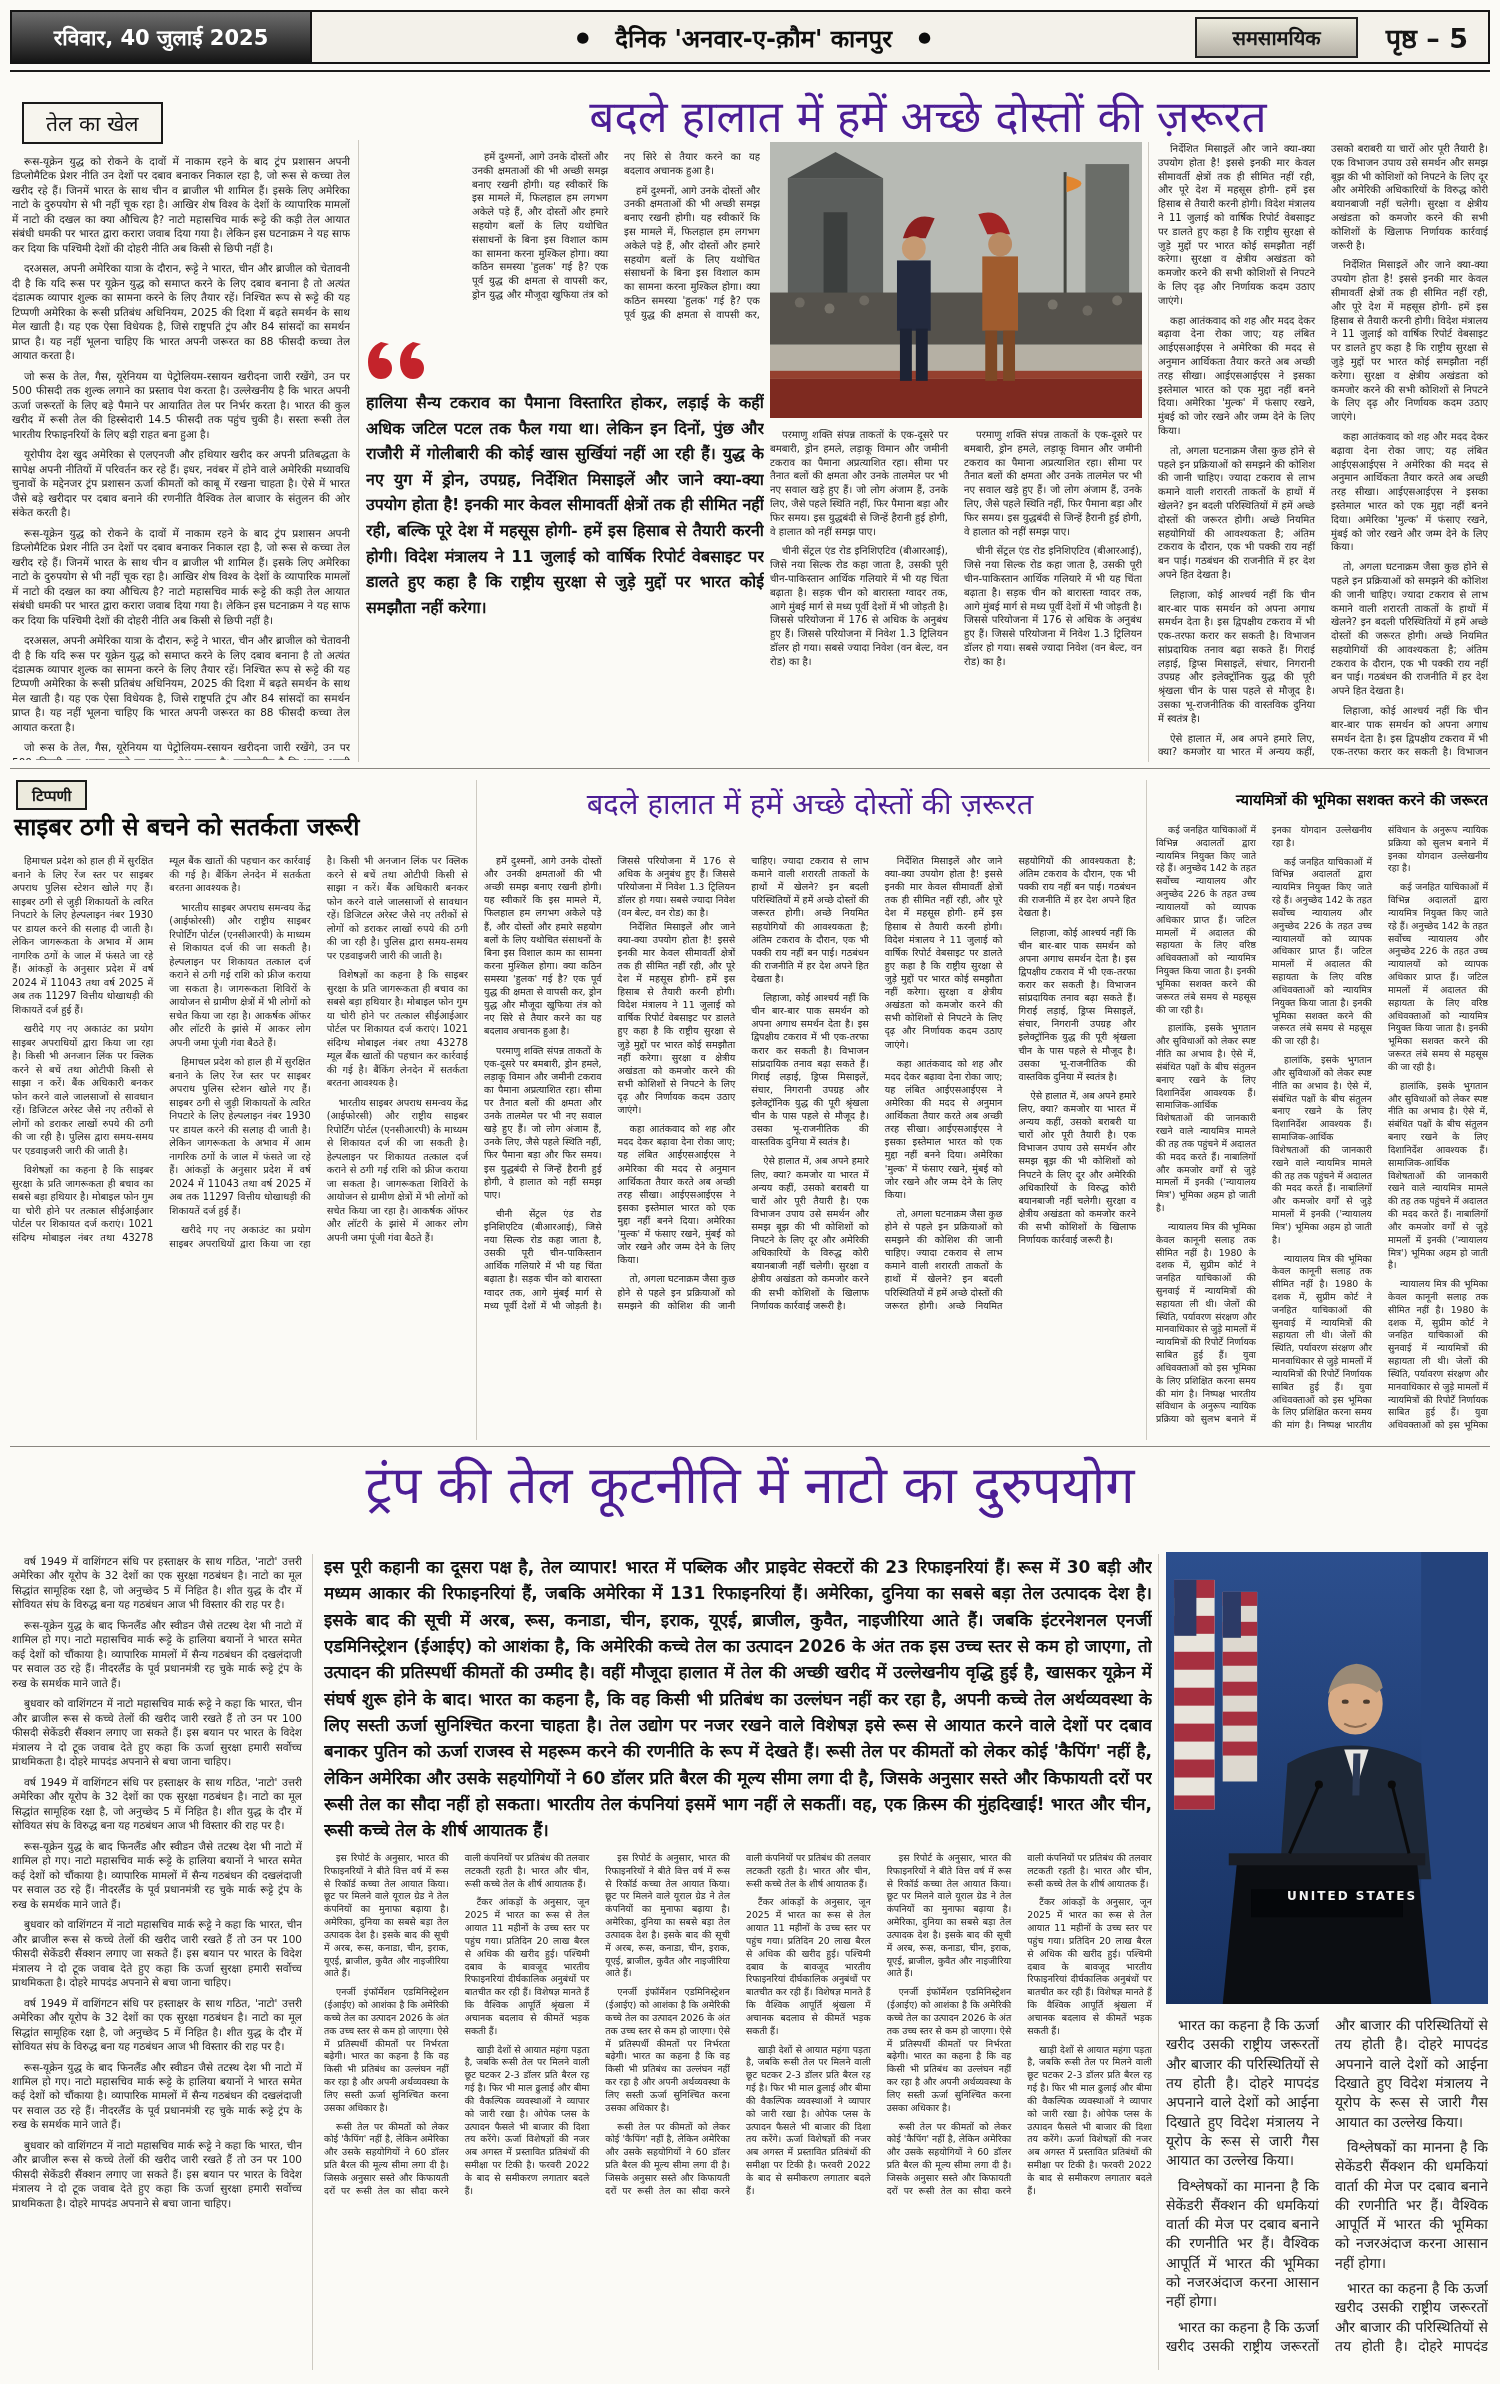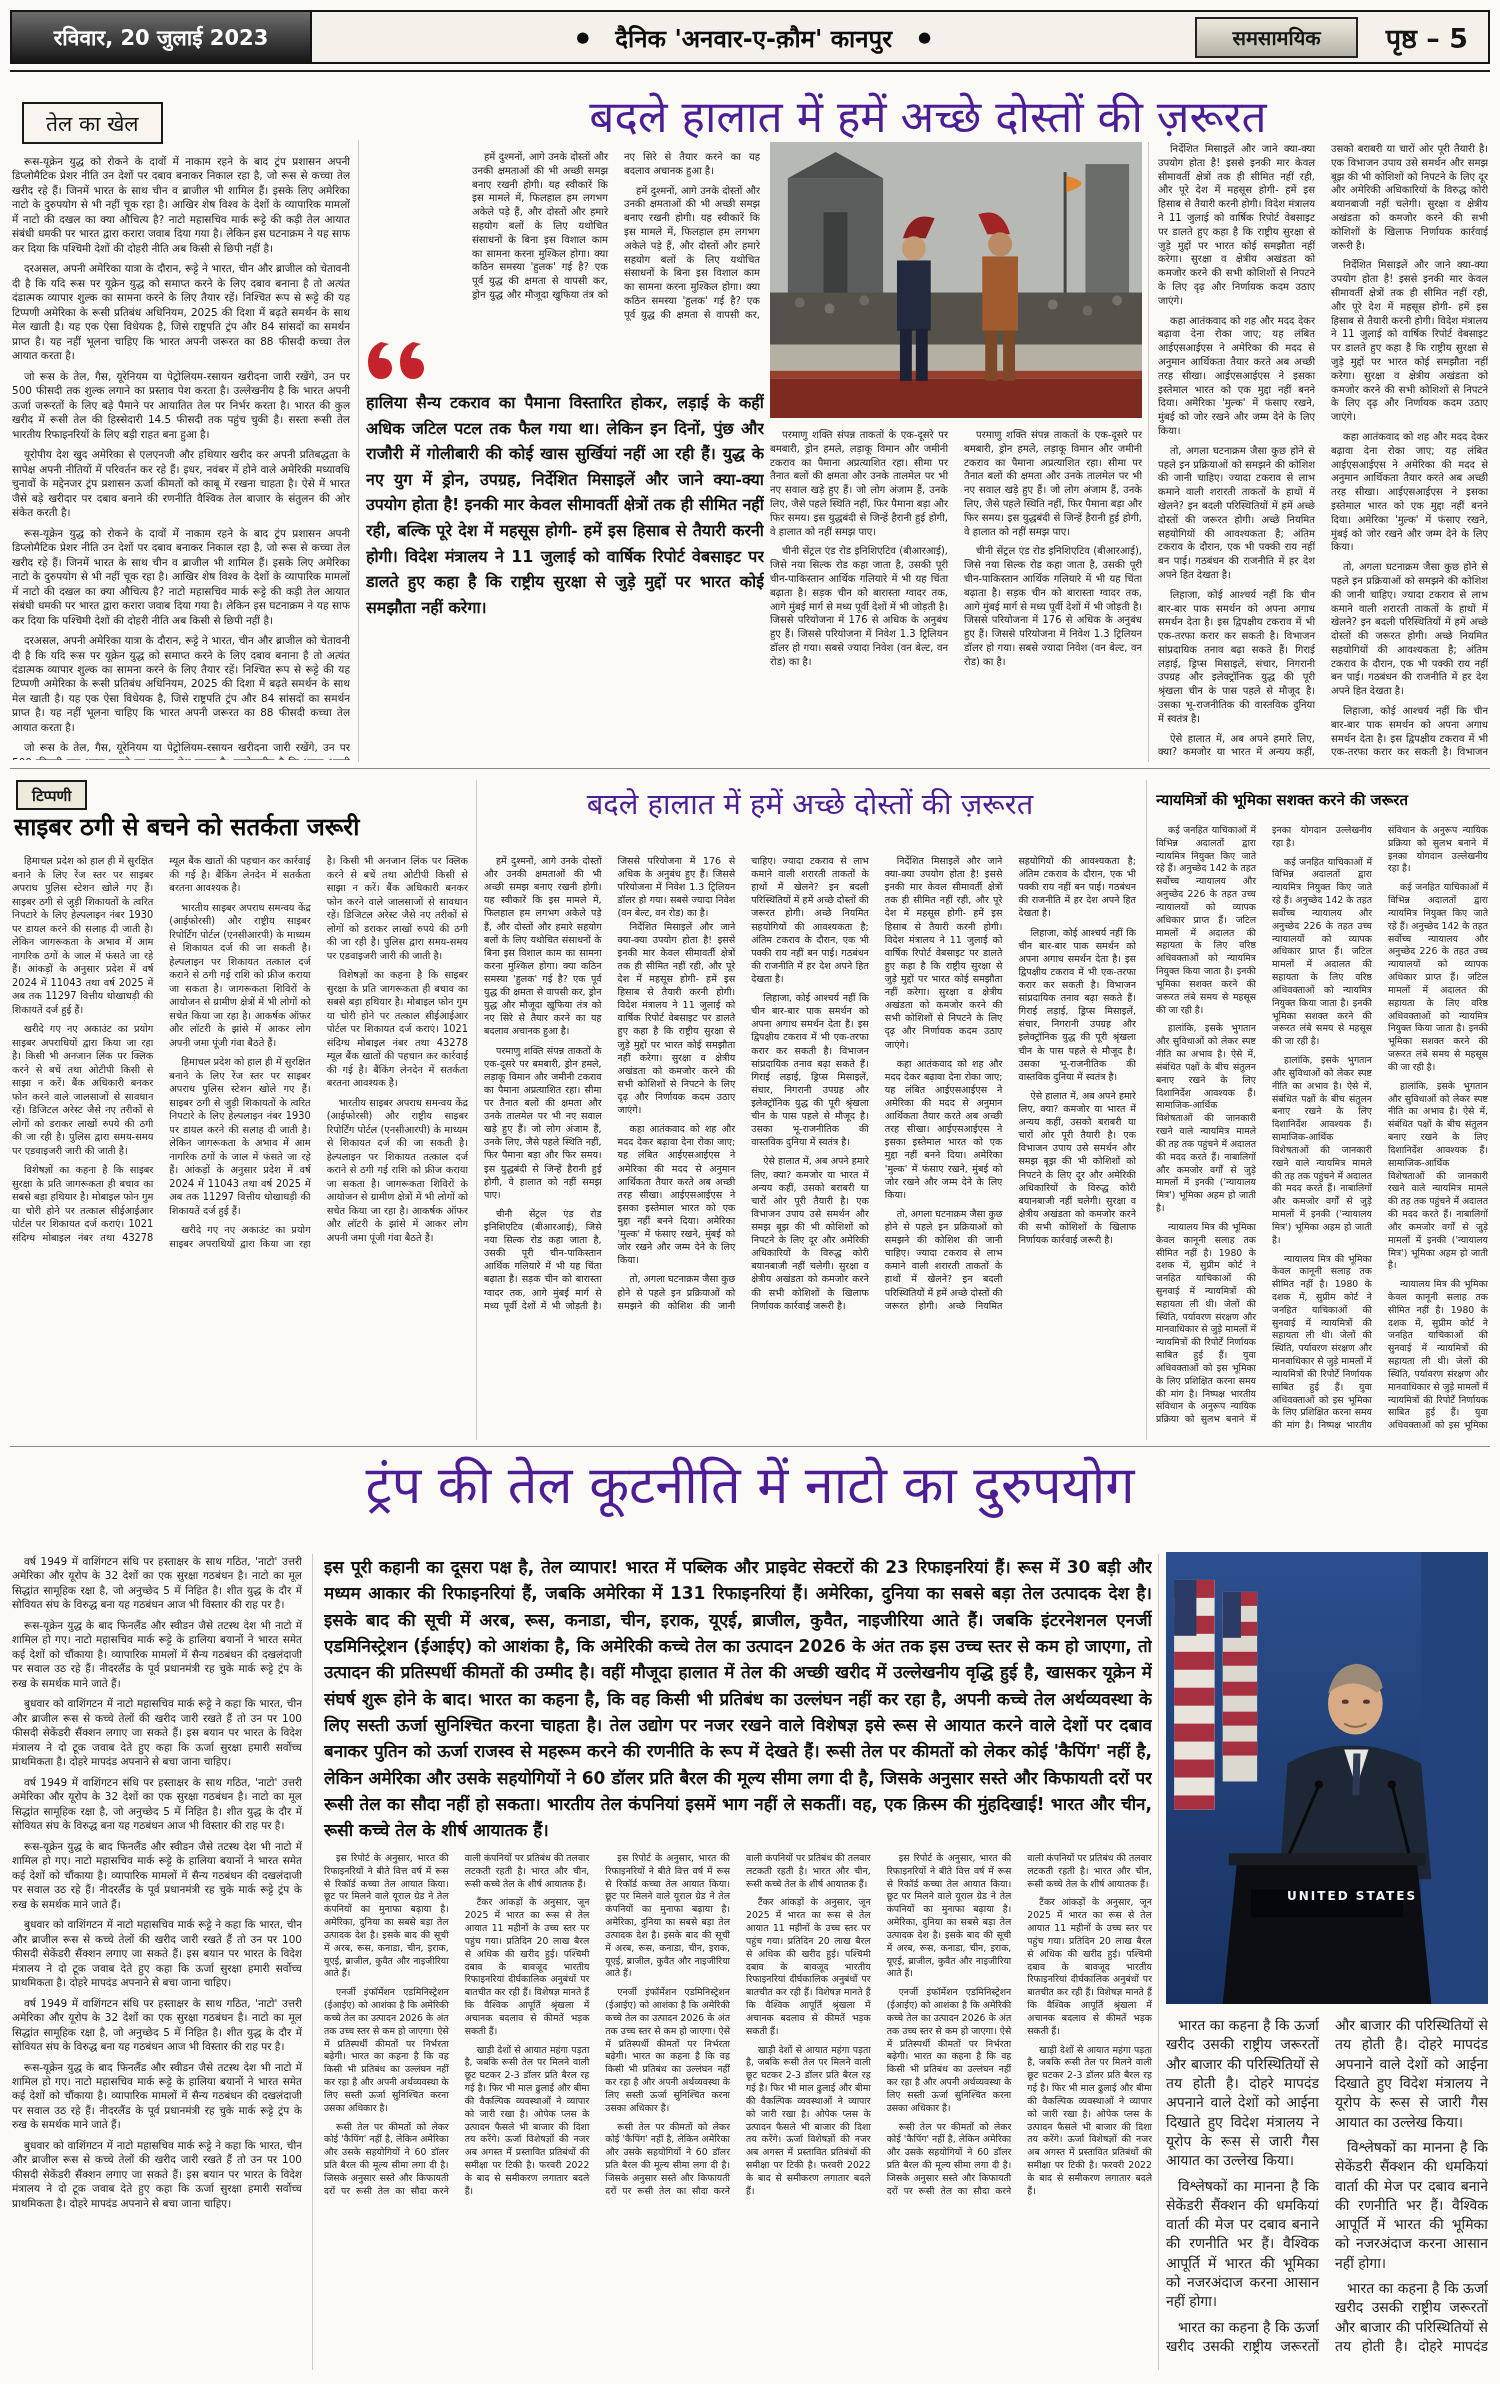--- a/index.html
+++ b/index.html
@@ -29,21 +29,21 @@
 .cols2{column-count:2}.cols3{column-count:3}.cols5{column-count:5}.cols6{column-count:6}
 .hl-left{font-weight:700;color:#0b0b0b;line-height:1.15}
 </style>
 </head>
 <body>
 
 <div class="page">
 
   <div class="abs topbar">
     <div class="date-box">
-      <span>रविवार, 20 जुलाई 2023</span>
+      <span>रविवार, 40 जुलाई 2025</span>
     </div>
     <div class="mast-wrap">
       <span class="bullet">●</span>
       <span>दैनिक 'अनवार-ए-क़ौम' कानपुर</span>
       <span class="bullet">●</span>
     </div>
     <div class="section-box">समसामयिक</div>
     <div class="page-num">पृष्ठ – 5</div>
   </div>
   <div class="abs rule-h" style="left:10px;top:70px;width:1480px;height:2px;background:#1c1c1c"></div>
@@ -173,21 +173,21 @@
         <p class="para">ऐसे हालात में, अब अपने हमारे लिए, क्या? कमजोर या भारत में अन्यय कहीं, उसको बराबरी या चारों ओर पूरी तैयारी है। एक विभाजन उपाय उसे समर्थन और समझ बूझ की भी कोशिशों को निपटने के लिए दूर और अमेरिकी अधिकारियों के विरुद्ध कोरी बयानबाजी नहीं चलेगी। सुरक्षा व क्षेत्रीय अखंडता को कमजोर करने की सभी कोशिशों के खिलाफ निर्णायक कार्रवाई जरूरी है।</p>
         <p class="para">निर्देशित मिसाइलें और जाने क्या-क्या उपयोग होता है! इससे इनकी मार केवल सीमावर्ती क्षेत्रों तक ही सीमित नहीं रही, और पूरे देश में महसूस होगी- हमें इस हिसाब से तैयारी करनी होगी। विदेश मंत्रालय ने 11 जुलाई को वार्षिक रिपोर्ट वेबसाइट पर डालते हुए कहा है कि राष्ट्रीय सुरक्षा से जुड़े मुद्दों पर भारत कोई समझौता नहीं करेगा। सुरक्षा व क्षेत्रीय अखंडता को कमजोर करने की सभी कोशिशों से निपटने के लिए दृढ़ और निर्णायक कदम उठाए जाएंगे।</p>
         <p class="para">कहा आतंकवाद को शह और मदद देकर बढ़ावा देना रोका जाए; यह लंबित आईएसआईएस ने अमेरिका की मदद से अनुमान आर्थिकता तैयार करते अब अच्छी तरह सीखा। आईएसआईएस ने इसका इस्तेमाल भारत को एक मुद्दा नहीं बनने दिया। अमेरिका 'मुल्क' में फंसाए रखने, मुंबई को जोर रखने और जम्म देने के लिए किया।</p>
         <p class="para">तो, अगला घटनाक्रम जैसा कुछ होने से पहले इन प्रक्रियाओं को समझने की कोशिश की जानी चाहिए। ज्यादा टकराव से लाभ कमाने वाली शरारती ताकतों के हाथों में खेलने? इन बदली परिस्थितियों में हमें अच्छे दोस्तों की जरूरत होगी। अच्छे नियमित सहयोगियों की आवश्यकता है; अंतिम टकराव के दौरान, एक भी पक्की राय नहीं बन पाई। गठबंधन की राजनीति में हर देश अपने हित देखता है।</p>
         <p class="para">लिहाजा, कोई आश्चर्य नहीं कि चीन बार-बार पाक समर्थन को अपना अगाध समर्थन देता है। इस द्विपक्षीय टकराव में भी एक-तरफा करार कर सकती है। विभाजन सांप्रदायिक तनाव बढ़ा सकते हैं। गिराई लड़ाई, ड्रिप्स मिसाइलें, संचार, निगरानी उपग्रह और इलेक्ट्रॉनिक युद्ध की पूरी श्रृंखला चीन के पास पहले से मौजूद है। उसका भू-राजनीतिक की वास्तविक दुनिया में स्वतंत्र है।</p>
         <p class="para">ऐसे हालात में, अब अपने हमारे लिए, क्या? कमजोर या भारत में अन्यय कहीं, उसको बराबरी या चारों ओर पूरी तैयारी है। एक विभाजन उपाय उसे समर्थन और समझ बूझ की भी कोशिशों को निपटने के लिए दूर और अमेरिकी अधिकारियों के विरुद्ध कोरी बयानबाजी नहीं चलेगी। सुरक्षा व क्षेत्रीय अखंडता को कमजोर करने की सभी कोशिशों के खिलाफ निर्णायक कार्रवाई जरूरी है।</p>
       </div>
   </div>
   <div class="abs rule-v" style="left:1146px;top:780px;height:660px"></div>
 
-  <div class="abs hl-left" style="left:1156px;top:792px;width:332px;font-size:15px;white-space:nowrap;overflow:hidden;text-align:left">न्यायमित्रों की भूमिका सशक्त करने की जरूरत</div>
+  <div class="abs hl-left" style="left:1156px;top:792px;width:332px;font-size:15px;white-space:nowrap;overflow:hidden;text-align:right">न्यायमित्रों की भूमिका सशक्त करने की जरूरत</div>
   <div class="abs body-txt multicol cols3" style="left:1156px;top:824px;width:332px;height:616px;font-size:9.3px">
     <div>
         <p class="para">कई जनहित याचिकाओं में विभिन्न अदालतों द्वारा न्यायमित्र नियुक्त किए जाते रहे हैं। अनुच्छेद 142 के तहत सर्वोच्च न्यायालय और अनुच्छेद 226 के तहत उच्च न्यायालयों को व्यापक अधिकार प्राप्त हैं। जटिल मामलों में अदालत की सहायता के लिए वरिष्ठ अधिवक्ताओं को न्यायमित्र नियुक्त किया जाता है। इनकी भूमिका सशक्त करने की जरूरत लंबे समय से महसूस की जा रही है।</p>
         <p class="para">हालांकि, इसके भुगतान और सुविधाओं को लेकर स्पष्ट नीति का अभाव है। ऐसे में, संबंधित पक्षों के बीच संतुलन बनाए रखने के लिए दिशानिर्देश आवश्यक हैं। सामाजिक-आर्थिक विशेषताओं की जानकारी रखने वाले न्यायमित्र मामले की तह तक पहुंचने में अदालत की मदद करते हैं। नाबालिगों और कमजोर वर्गों से जुड़े मामलों में इनकी ('न्यायालय मित्र') भूमिका अहम हो जाती है।</p>
         <p class="para">न्यायालय मित्र की भूमिका केवल कानूनी सलाह तक सीमित नहीं है। 1980 के दशक में, सुप्रीम कोर्ट ने जनहित याचिकाओं की सुनवाई में न्यायमित्रों की सहायता ली थी। जेलों की स्थिति, पर्यावरण संरक्षण और मानवाधिकार से जुड़े मामलों में न्यायमित्रों की रिपोर्टें निर्णायक साबित हुई हैं। युवा अधिवक्ताओं को इस भूमिका के लिए प्रशिक्षित करना समय की मांग है। निष्पक्ष भारतीय संविधान के अनुरूप न्यायिक प्रक्रिया को सुलभ बनाने में इनका योगदान उल्लेखनीय रहा है।</p>
         <p class="para">कई जनहित याचिकाओं में विभिन्न अदालतों द्वारा न्यायमित्र नियुक्त किए जाते रहे हैं। अनुच्छेद 142 के तहत सर्वोच्च न्यायालय और अनुच्छेद 226 के तहत उच्च न्यायालयों को व्यापक अधिकार प्राप्त हैं। जटिल मामलों में अदालत की सहायता के लिए वरिष्ठ अधिवक्ताओं को न्यायमित्र नियुक्त किया जाता है। इनकी भूमिका सशक्त करने की जरूरत लंबे समय से महसूस की जा रही है।</p>
         <p class="para">हालांकि, इसके भुगतान और सुविधाओं को लेकर स्पष्ट नीति का अभाव है। ऐसे में, संबंधित पक्षों के बीच संतुलन बनाए रखने के लिए दिशानिर्देश आवश्यक हैं। सामाजिक-आर्थिक विशेषताओं की जानकारी रखने वाले न्यायमित्र मामले की तह तक पहुंचने में अदालत की मदद करते हैं। नाबालिगों और कमजोर वर्गों से जुड़े मामलों में इनकी ('न्यायालय मित्र') भूमिका अहम हो जाती है।</p>
         <p class="para">न्यायालय मित्र की भूमिका केवल कानूनी सलाह तक सीमित नहीं है। 1980 के दशक में, सुप्रीम कोर्ट ने जनहित याचिकाओं की सुनवाई में न्यायमित्रों की सहायता ली थी। जेलों की स्थिति, पर्यावरण संरक्षण और मानवाधिकार से जुड़े मामलों में न्यायमित्रों की रिपोर्टें निर्णायक साबित हुई हैं। युवा अधिवक्ताओं को इस भूमिका के लिए प्रशिक्षित करना समय की मांग है। निष्पक्ष भारतीय संविधान के अनुरूप न्यायिक प्रक्रिया को सुलभ बनाने में इनका योगदान उल्लेखनीय रहा है।</p>
         <p class="para">कई जनहित याचिकाओं में विभिन्न अदालतों द्वारा न्यायमित्र नियुक्त किए जाते रहे हैं। अनुच्छेद 142 के तहत सर्वोच्च न्यायालय और अनुच्छेद 226 के तहत उच्च न्यायालयों को व्यापक अधिकार प्राप्त हैं। जटिल मामलों में अदालत की सहायता के लिए वरिष्ठ अधिवक्ताओं को न्यायमित्र नियुक्त किया जाता है। इनकी भूमिका सशक्त करने की जरूरत लंबे समय से महसूस की जा रही है।</p>
         <p class="para">हालांकि, इसके भुगतान और सुविधाओं को लेकर स्पष्ट नीति का अभाव है। ऐसे में, संबंधित पक्षों के बीच संतुलन बनाए रखने के लिए दिशानिर्देश आवश्यक हैं। सामाजिक-आर्थिक विशेषताओं की जानकारी रखने वाले न्यायमित्र मामले की तह तक पहुंचने में अदालत की मदद करते हैं। नाबालिगों और कमजोर वर्गों से जुड़े मामलों में इनकी ('न्यायालय मित्र') भूमिका अहम हो जाती है।</p>

